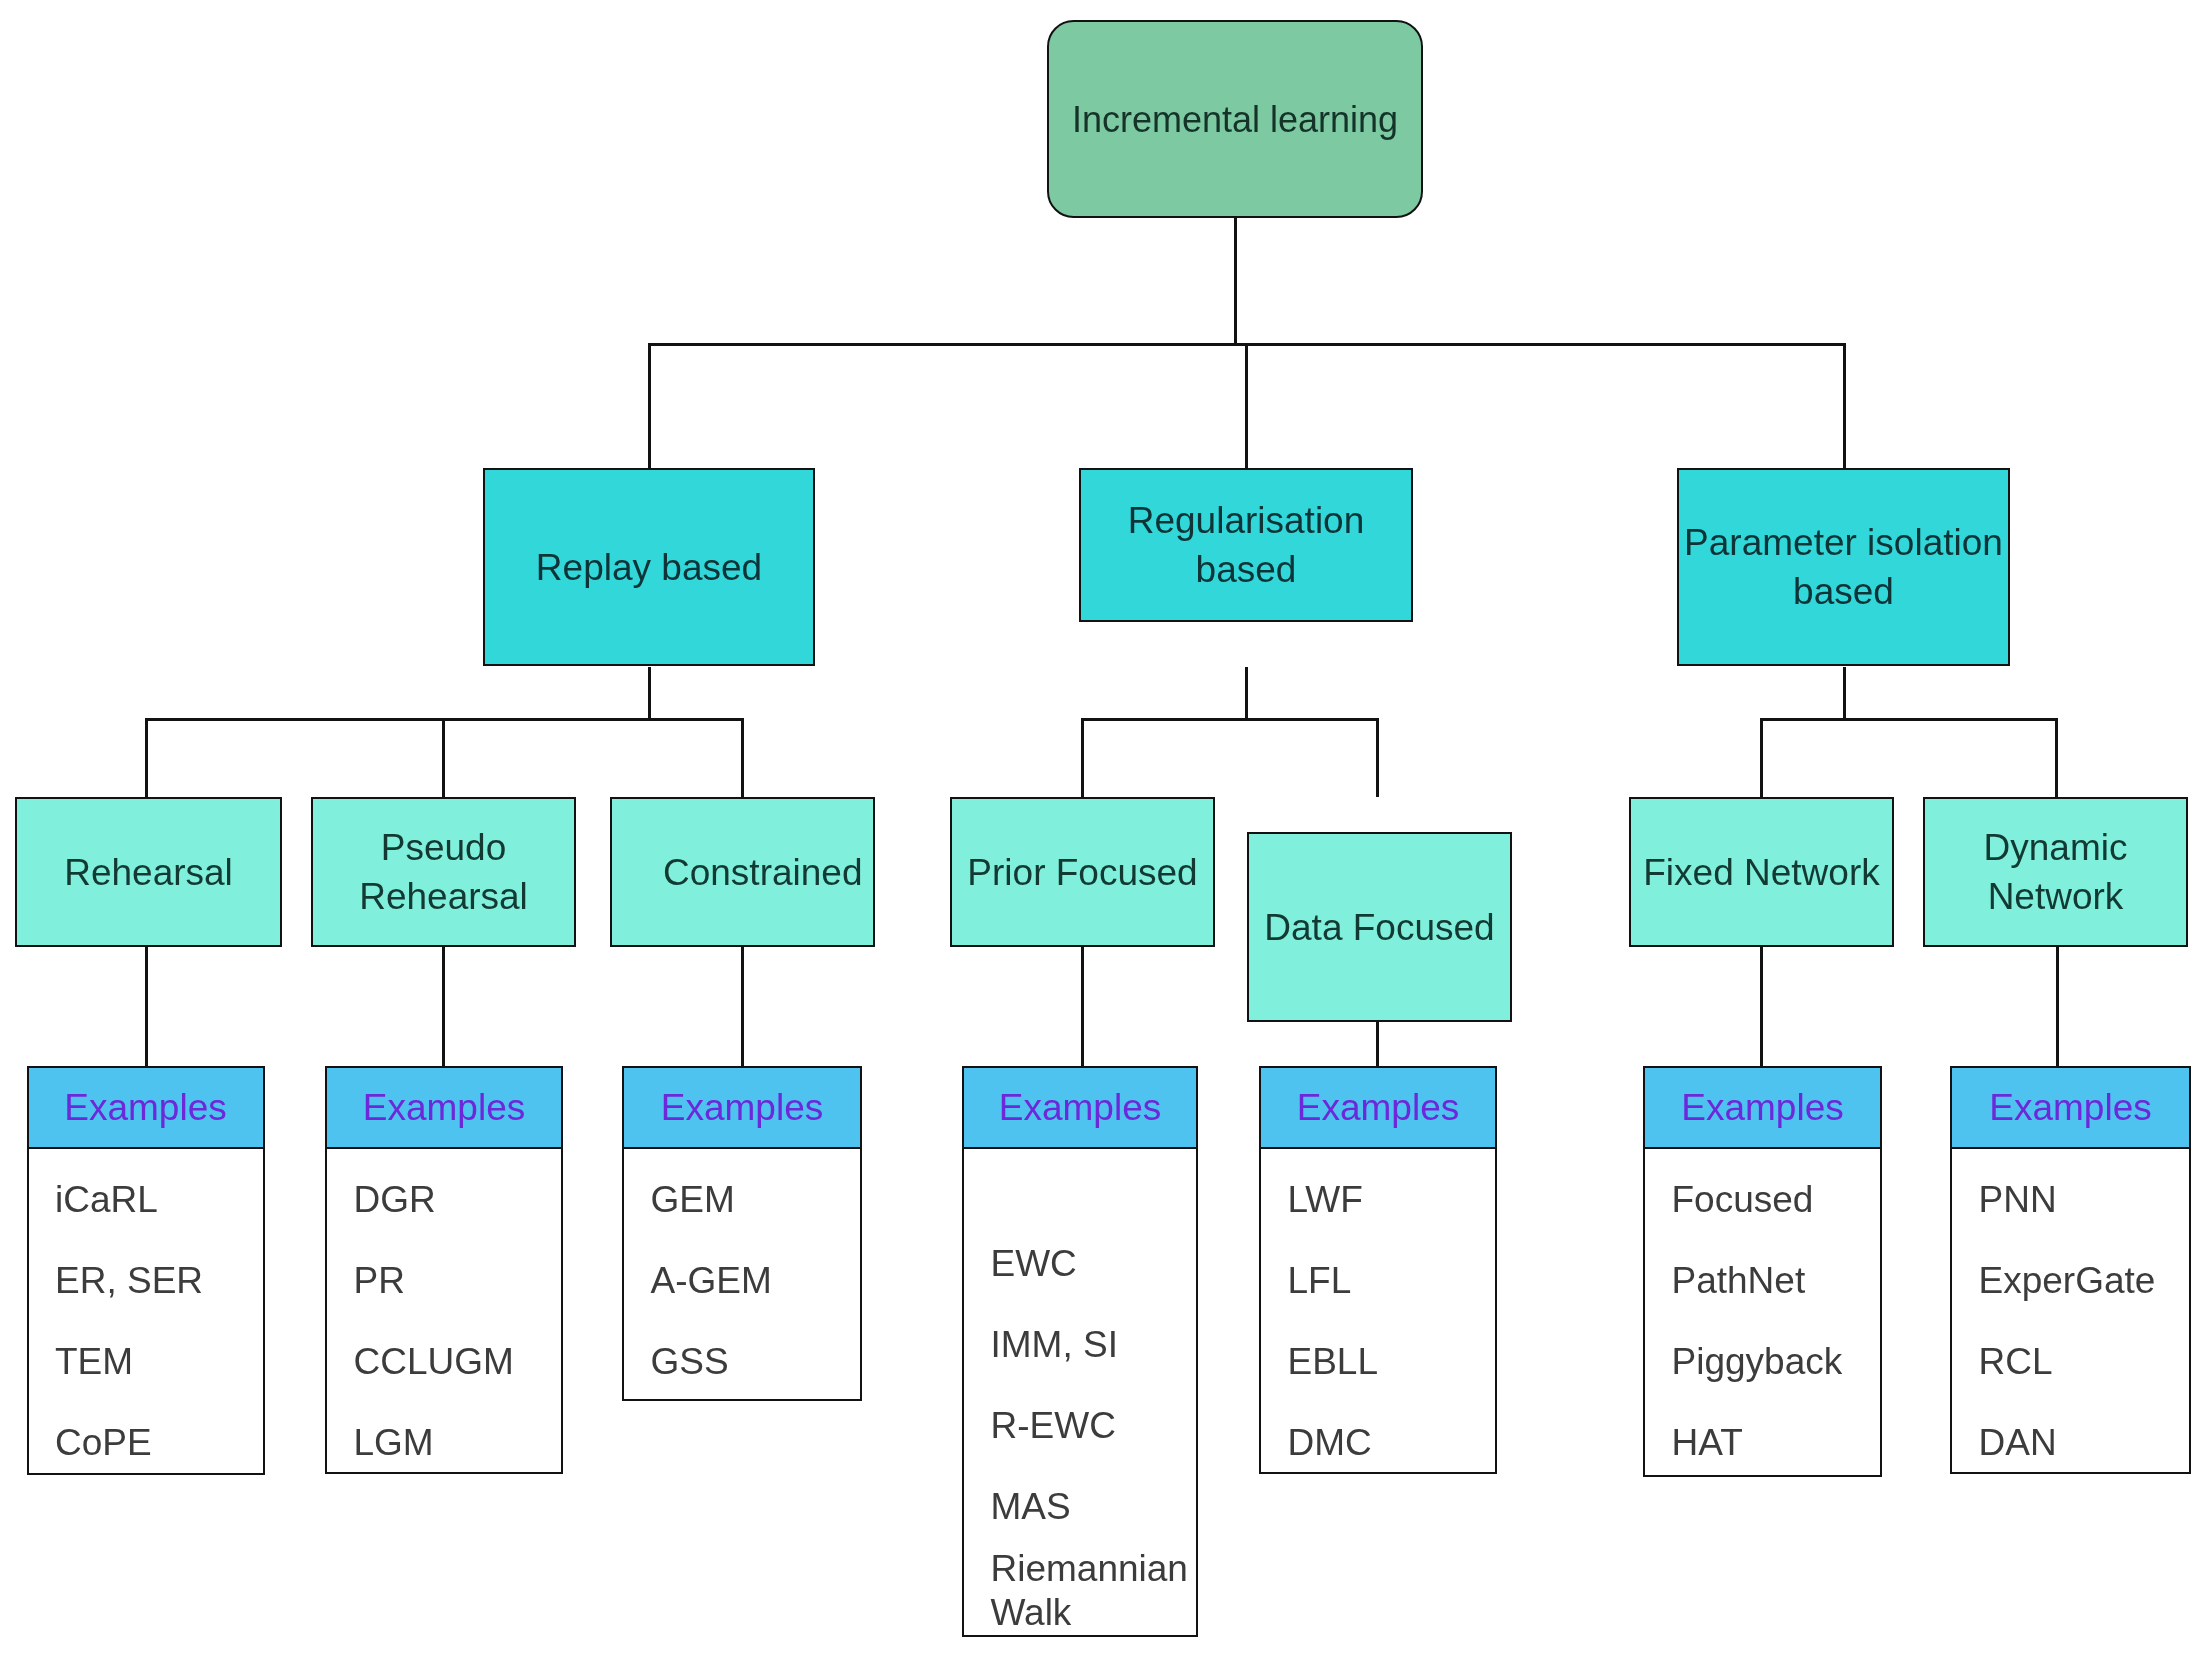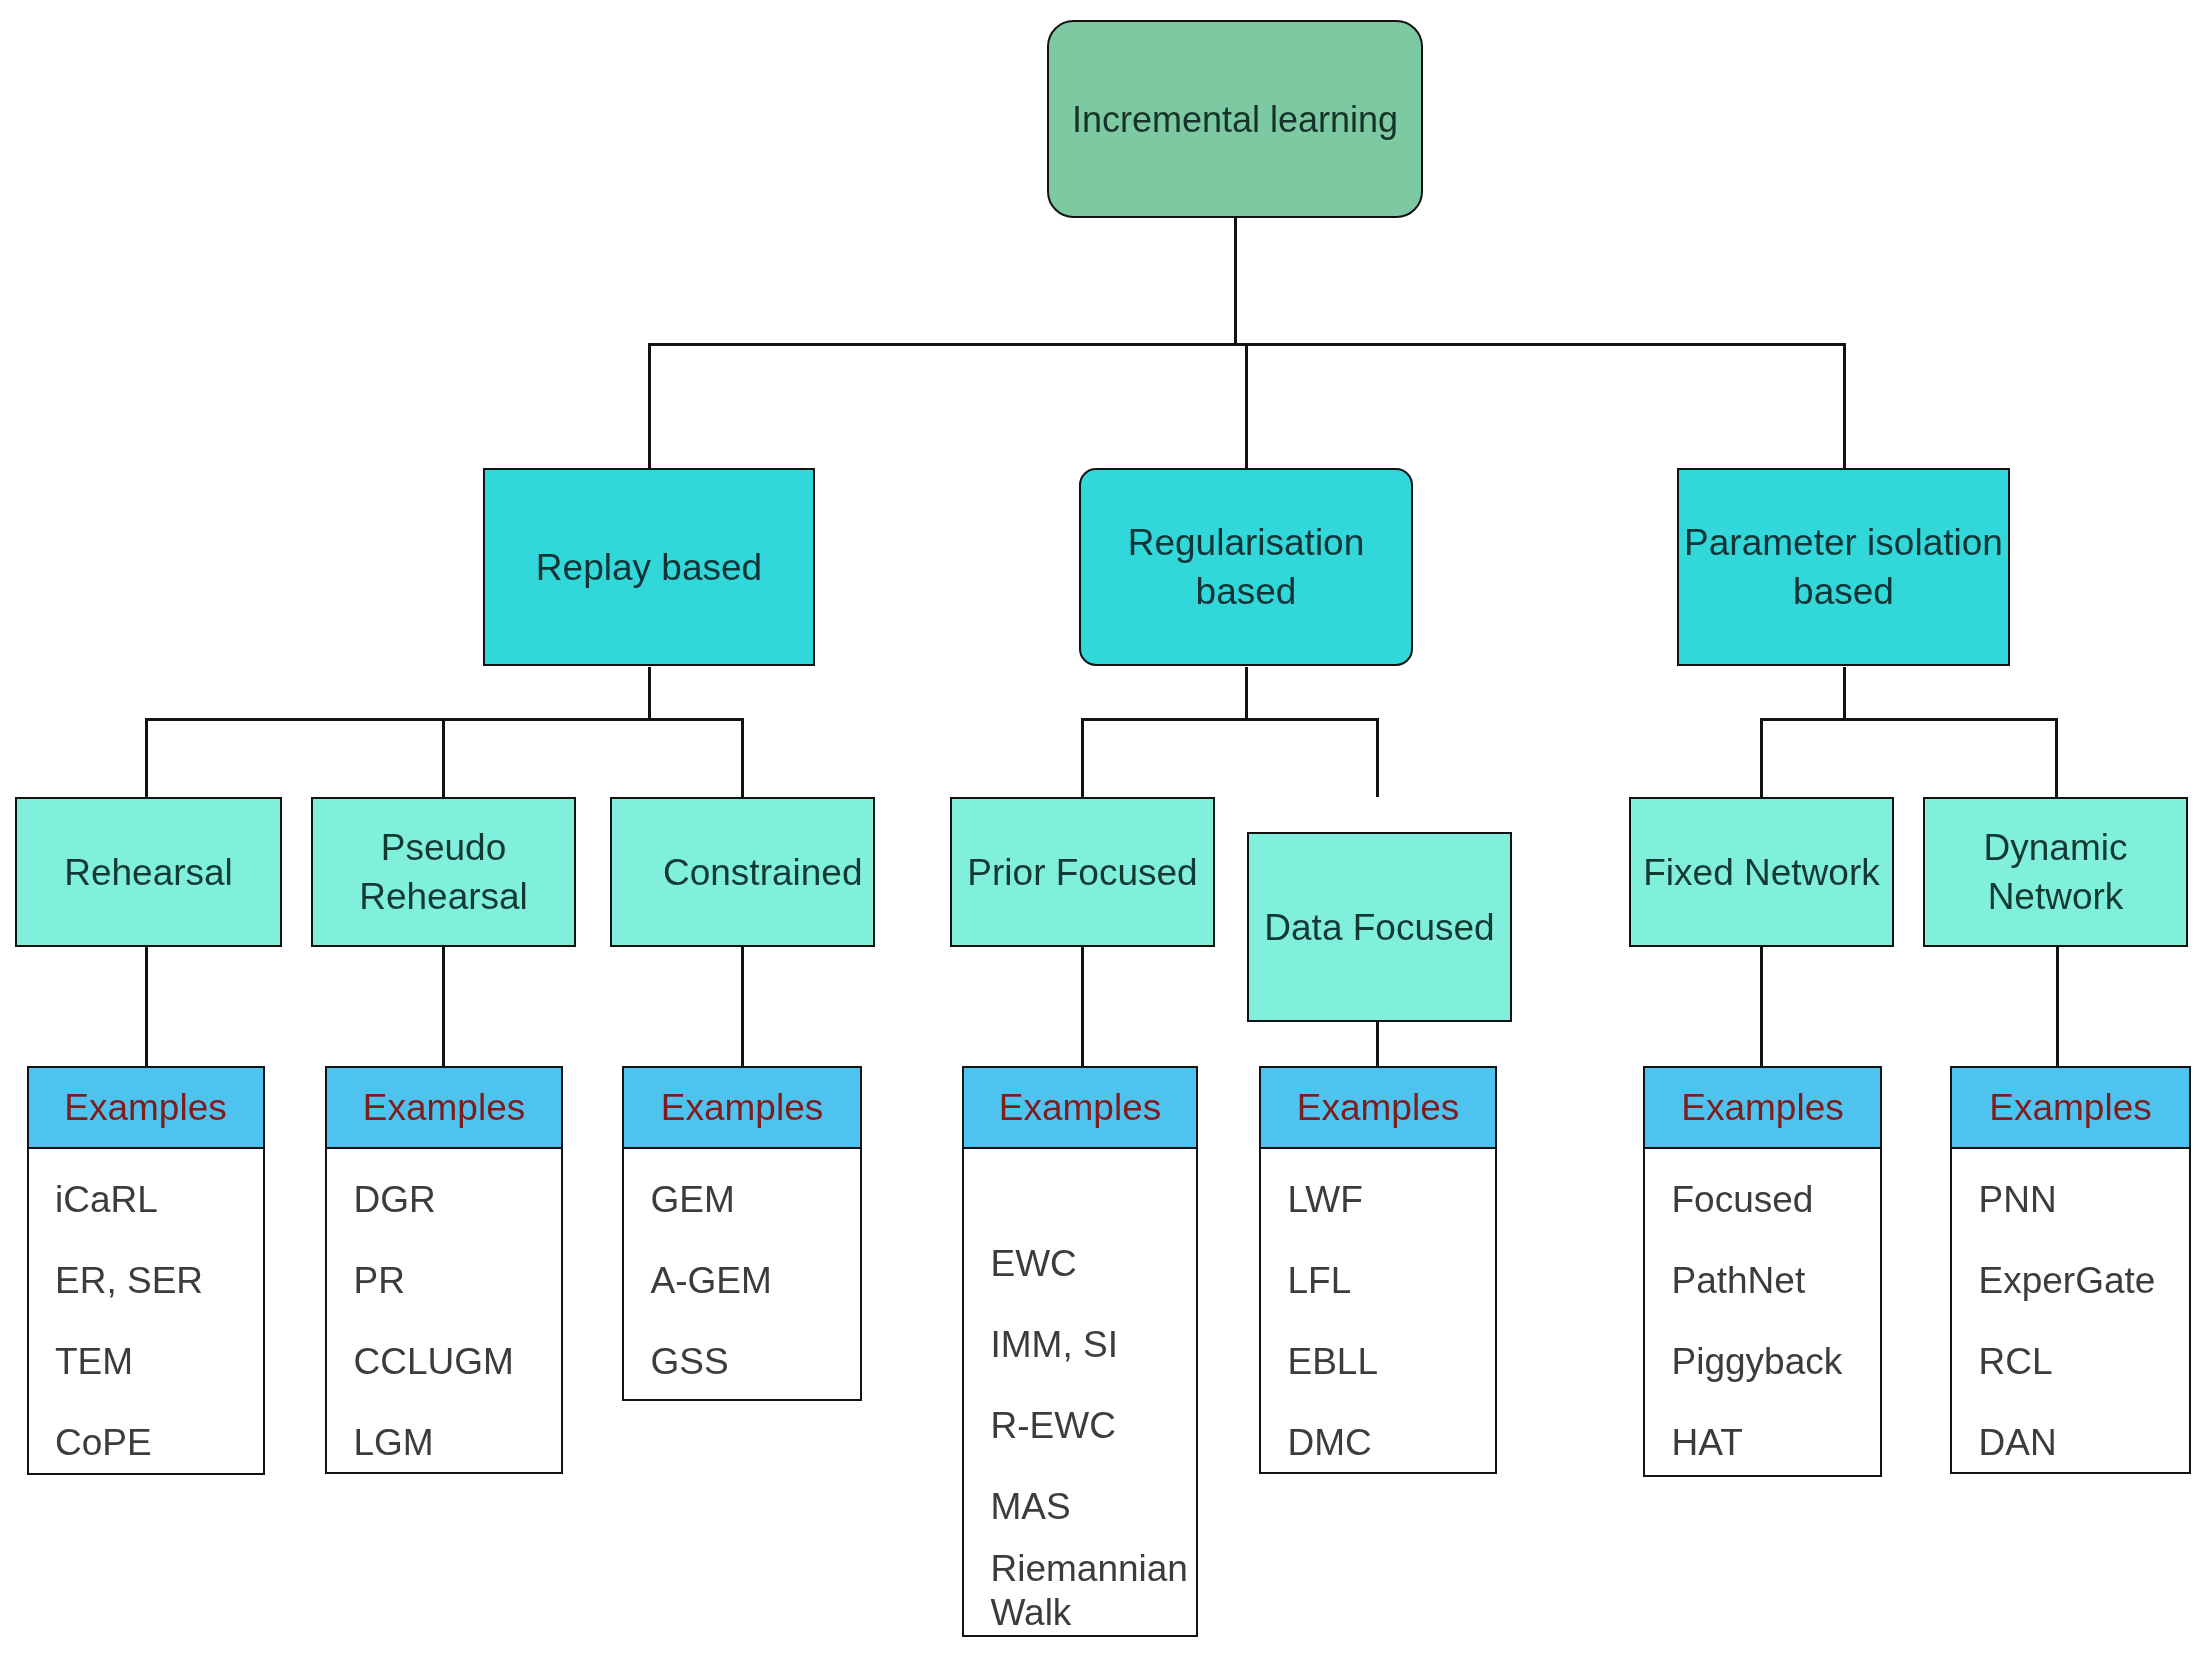--- a/index.html
+++ b/index.html
@@ -28,21 +28,21 @@
   .root-node{background:var(--root-fill);border-radius:26.5px;font-size:36px;color:#16332a;}
   .branch-node{background:var(--branch-fill);color:#0e3437;}
   .group-node{background:var(--group-fill);color:#123a33;padding:0 3.5px;}
   .ex-col{
     position:absolute;border:2.6px solid var(--line-color);box-sizing:border-box;
     background:var(--examples-body-fill);display:flex;flex-direction:column;
   }
   .ex-header{
     height:81px;flex:0 0 81px;background:var(--examples-header-fill);
     border-bottom:2.6px solid var(--line-color);display:flex;align-items:center;justify-content:center;
-    font-size:37px;color:#7f1d1d;box-sizing:border-box;
+    font-size:37px;color:#6d28d9;box-sizing:border-box;
   }
   .ex-body{flex:1 1 auto;display:flex;flex-direction:column;padding:10.6px 0 0 26.5px;justify-content:flex-end;}
   .ex-item{
     min-height:81px;display:flex;align-items:center;
     font-size:37px;line-height:44px;color:var(--item-color);text-align:left;
   }
 </style>
 </head>
 <body>
 
@@ -78,21 +78,21 @@
   <div class="line vline" style="left:1760px;top:947px;height:119px;"></div>
   <div class="line vline" style="left:2056px;top:947px;height:119px;"></div>
 
   <div class="node root-node" style="left:1047px;top:20px;width:376px;height:198px;">
     <span>Incremental learning</span>
   </div>
 
   <div class="node branch-node" style="left:483px;top:468px;width:332px;height:198px;">
     <span>Replay based</span>
   </div>
-  <div class="node branch-node" style="left:1079px;top:468px;width:334px;height:198px;border-radius:17px;">
+  <div class="node branch-node" style="left:1079px;top:468px;width:334px;height:154px;">
     <span>Regularisation based</span>
   </div>
   <div class="node branch-node" style="left:1677px;top:468px;width:333px;height:198px;">
     <span>Parameter isolation based</span>
   </div>
 
   <div class="node group-node" style="left:15px;top:797px;width:267px;height:150px;">
     <span>Rehearsal</span>
   </div>
   <div class="node group-node" style="left:311px;top:797px;width:265px;height:150px;">

